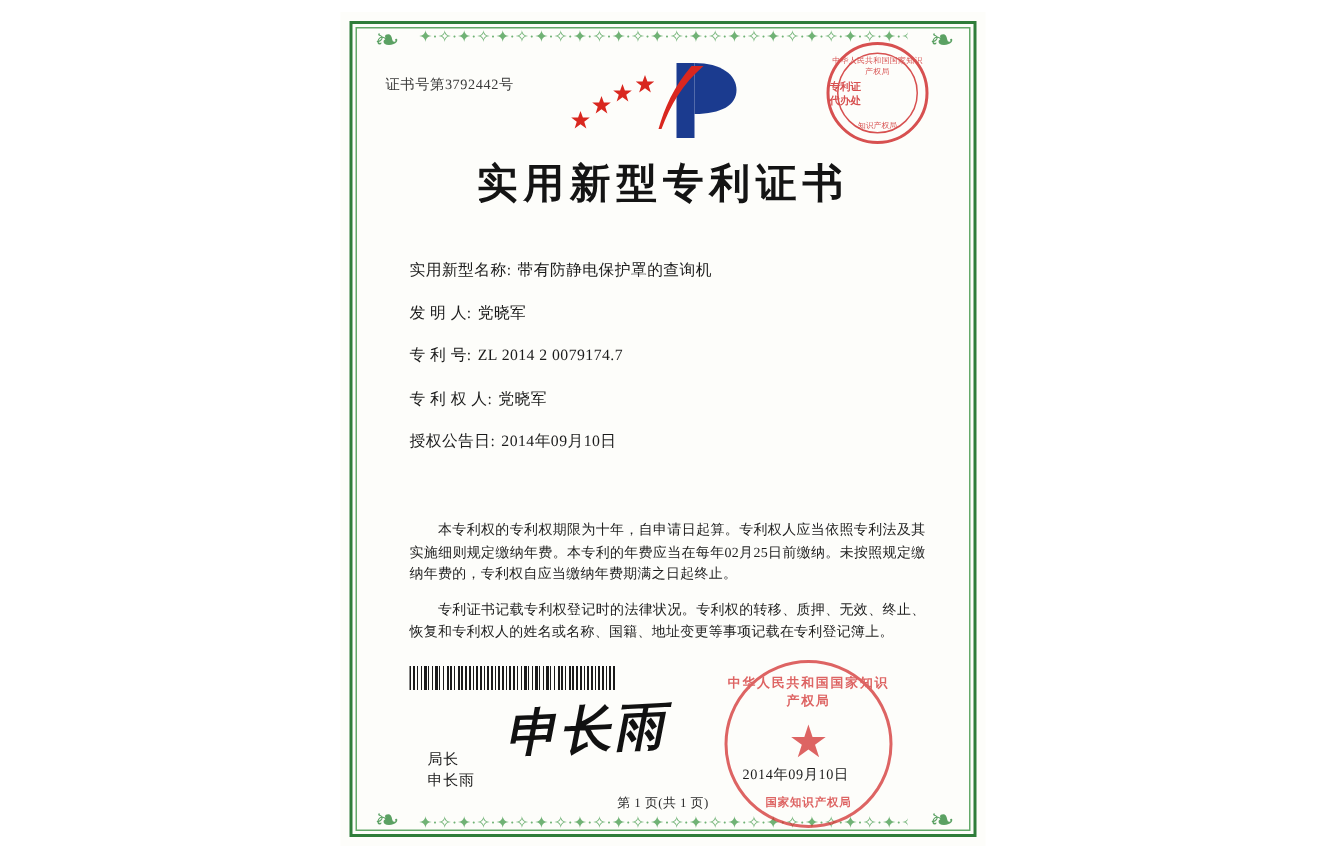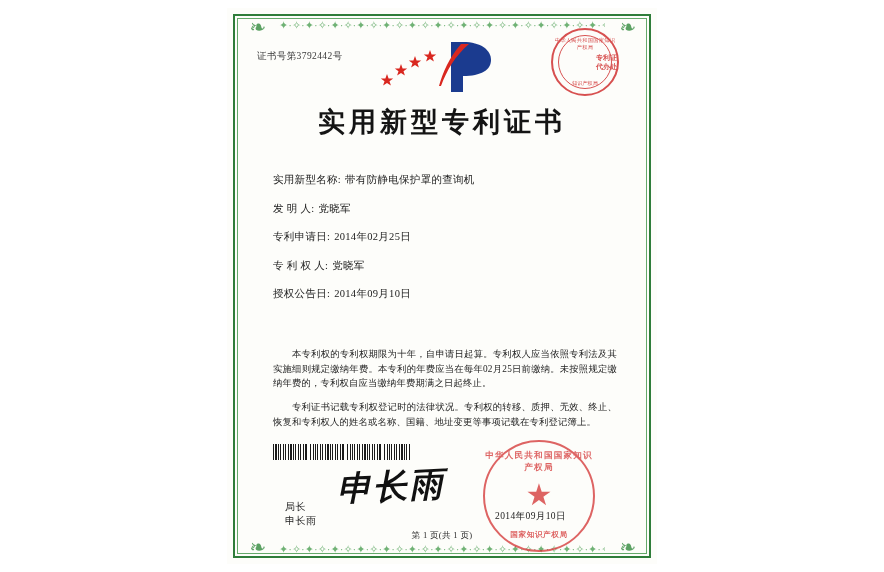--- a/index.html
+++ b/index.html
@@ -132,21 +132,21 @@
     position: absolute;
     left: 0; right: 0; top: 7px;
     text-align: center;
     font-size: 5.2px;
     letter-spacing: .2px;
     transform: scaleX(1.02);
   }
   .seal-top .s-mid {
     position: absolute;
     left: 0; right: 0; top: 24px;
-    text-align: right;
+    text-align: left;
     font-size: 7px;
     line-height: 8.5px;
     font-weight: bold;
   }
   .seal-top .s-bot {
     position: absolute;
     left: 0; right: 0; bottom: 7px;
     text-align: center;
     font-size: 5.2px;
   }
@@ -333,22 +333,22 @@
     <div class="fields">
       <div class="field-row name">
         <span class="field-label">实用新型名称:</span>
         <span class="field-value">带有防静电保护罩的查询机</span>
       </div>
       <div class="field-row">
         <span class="field-label">发 明 人:</span>
         <span class="field-value">党晓军</span>
       </div>
       <div class="field-row">
-        <span class="field-label">专利申请日:</span>
-        <span class="field-value">2014年02月25日</span>
+        <span class="field-label">专 利 号:</span>
+        <span class="field-value">ZL 2014 2 0079174.7</span>
       </div>
       <div class="field-row">
         <span class="field-label">专 利 权 人:</span>
         <span class="field-value">党晓军</span>
       </div>
       <div class="field-row">
         <span class="field-label">授权公告日:</span>
         <span class="field-value">2014年09月10日</span>
       </div>
     </div>

